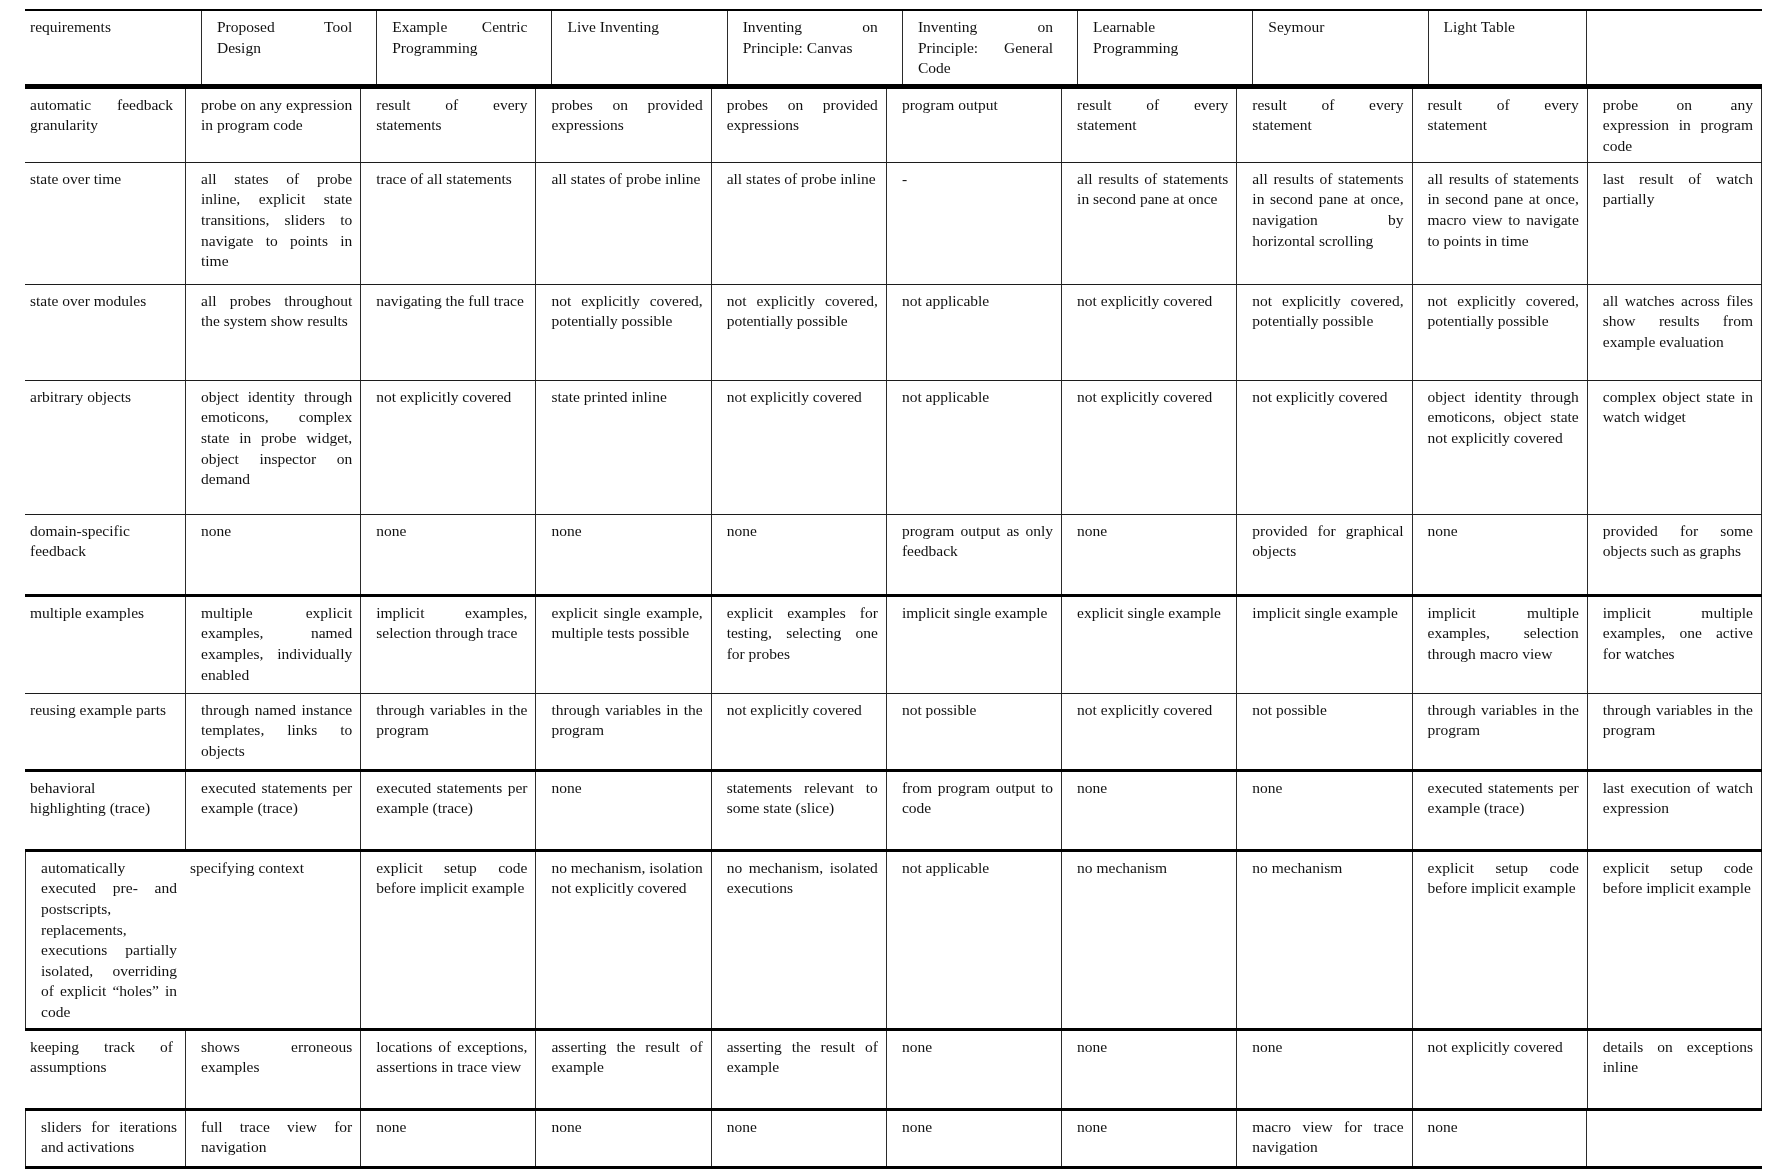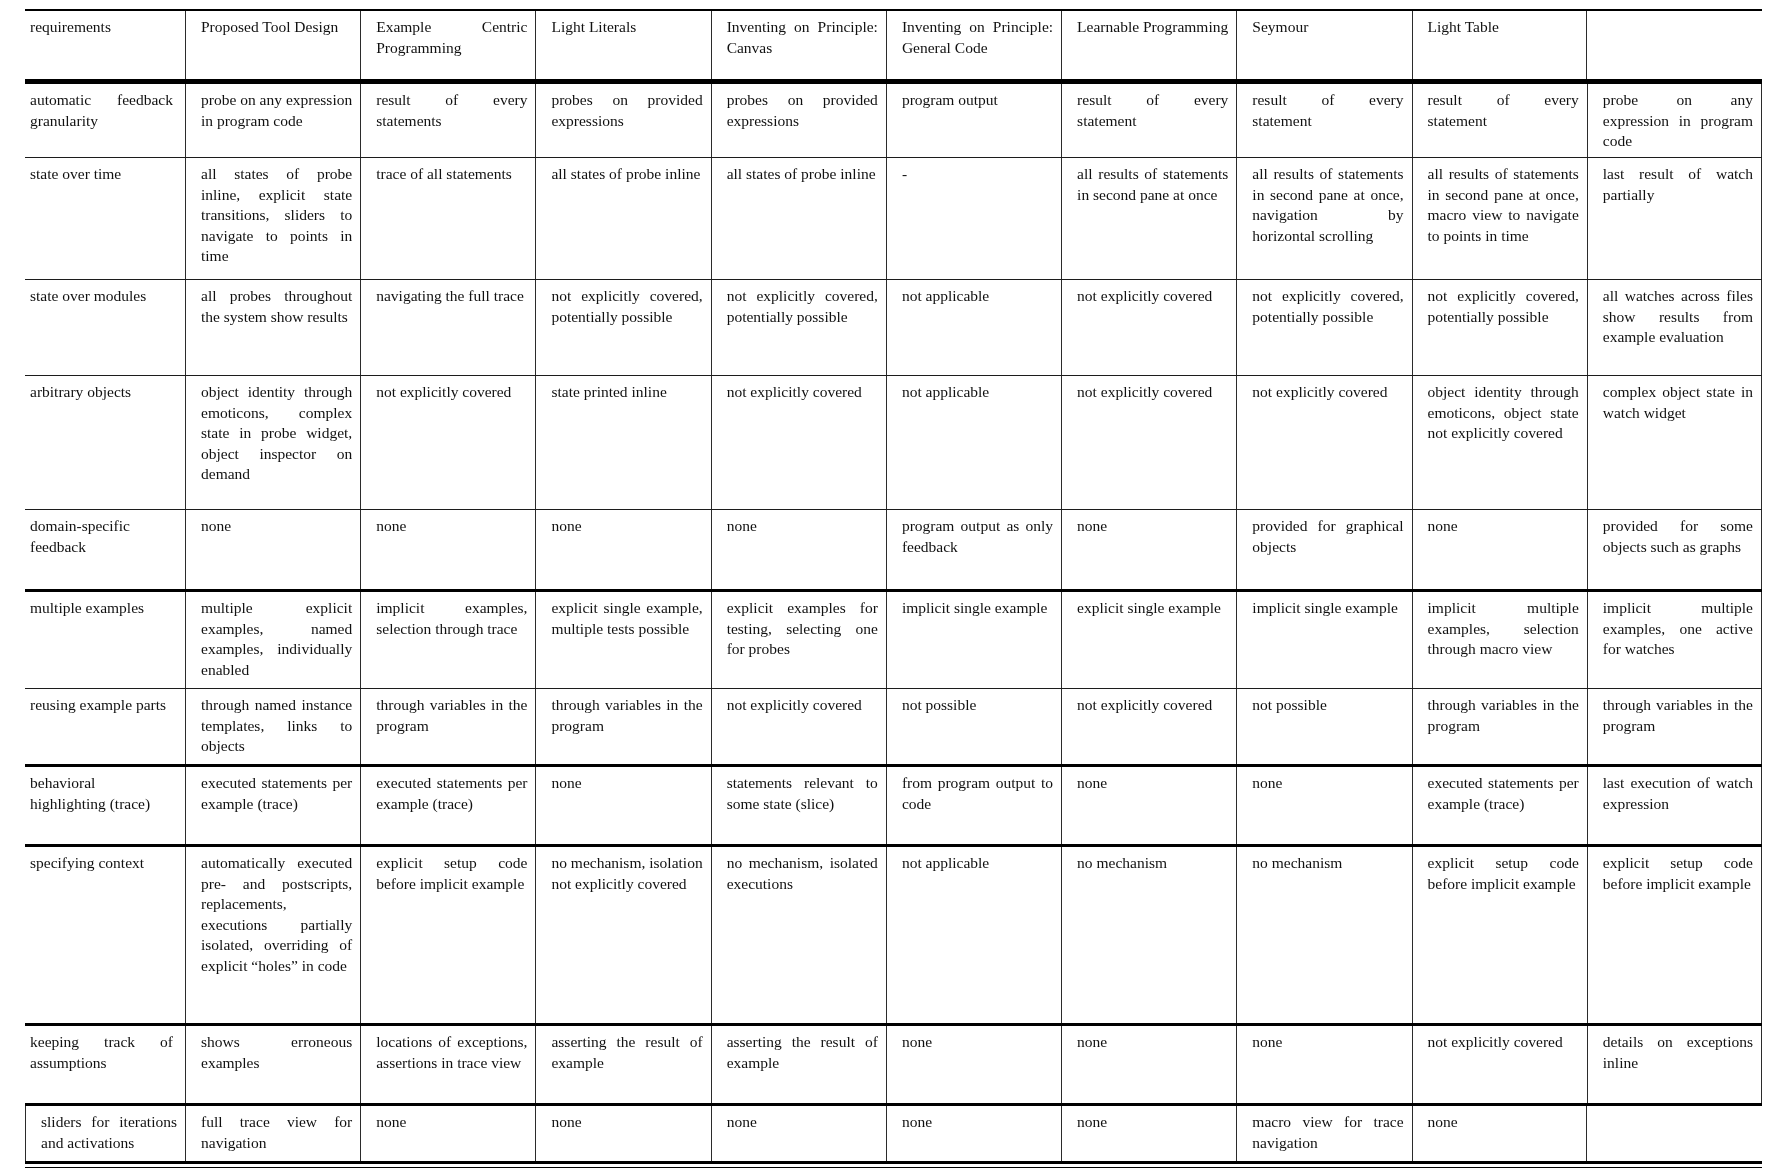--- a/index.html
+++ b/index.html
@@ -25,20 +25,21 @@
     box-sizing: content-box;
   }
   .row {
     display: grid;
     grid-template-columns: 160px repeat(9, 1fr);
     align-items: stretch;
   }
   .row.header {
     border-bottom: 5px solid #000;
     min-height: 68px;
+    gap: 16px;
   }
   .sep-thin  { border-bottom: 1.5px solid #1c1c1c; }
   .sep-thick { border-bottom: 3px solid #000; }
   .row.last-row { border-bottom: 3px solid #000; }
   .cell {
     padding: 6px 8px 5px 15px;
     font-size: 15.5px;
     line-height: 1.33;
     text-align: justify;
     hyphens: auto;
@@ -58,21 +59,21 @@
 </style>
 </head>
 <body>
 
 <div class="page">
   <div class="tbl">
     <div class="row header">
       <div class="cell req">requirements</div>
       <div class="cell">Proposed Tool Design</div>
       <div class="cell">Example Centric Programming</div>
-      <div class="cell">Light Literals</div>
+      <div class="cell">Live Inventing</div>
       <div class="cell">Inventing on Principle: Canvas</div>
       <div class="cell">Inventing on Principle: General Code</div>
       <div class="cell">Learnable Programming</div>
       <div class="cell">Seymour</div>
       <div class="cell">Light Table</div>
     </div>
     <div id="tbody">
         <div class="row sep-thin" style="min-height: 73px;">
           <div class="cell req">automatic feedback granularity</div>
           <div class="cell">probe on any expression in program code</div>
@@ -163,22 +164,22 @@
           <div class="cell">executed statements per example (trace)</div>
           <div class="cell">none</div>
           <div class="cell">statements relevant to some state (slice)</div>
           <div class="cell">from program output to code</div>
           <div class="cell">none</div>
           <div class="cell">none</div>
           <div class="cell">executed statements per example (trace)</div>
           <div class="cell">last execution of watch expression</div>
         </div>
         <div class="row sep-thick" style="min-height: 176px;">
+          <div class="cell">automatically executed pre- and postscripts, replacements, executions partially isolated, overriding of explicit “holes” in code</div>
           <div class="cell req">specifying context</div>
-          <div class="cell">automatically executed pre- and postscripts, replacements, executions partially isolated, overriding of explicit “holes” in code</div>
           <div class="cell">explicit setup code before implicit example</div>
           <div class="cell">no mechanism, isolation not explicitly covered</div>
           <div class="cell">no mechanism, isolated executions</div>
           <div class="cell">not applicable</div>
           <div class="cell">no mechanism</div>
           <div class="cell">no mechanism</div>
           <div class="cell">explicit setup code before implicit example</div>
           <div class="cell">explicit setup code before implicit example</div>
         </div>
         <div class="row sep-thick" style="min-height: 77px;">

